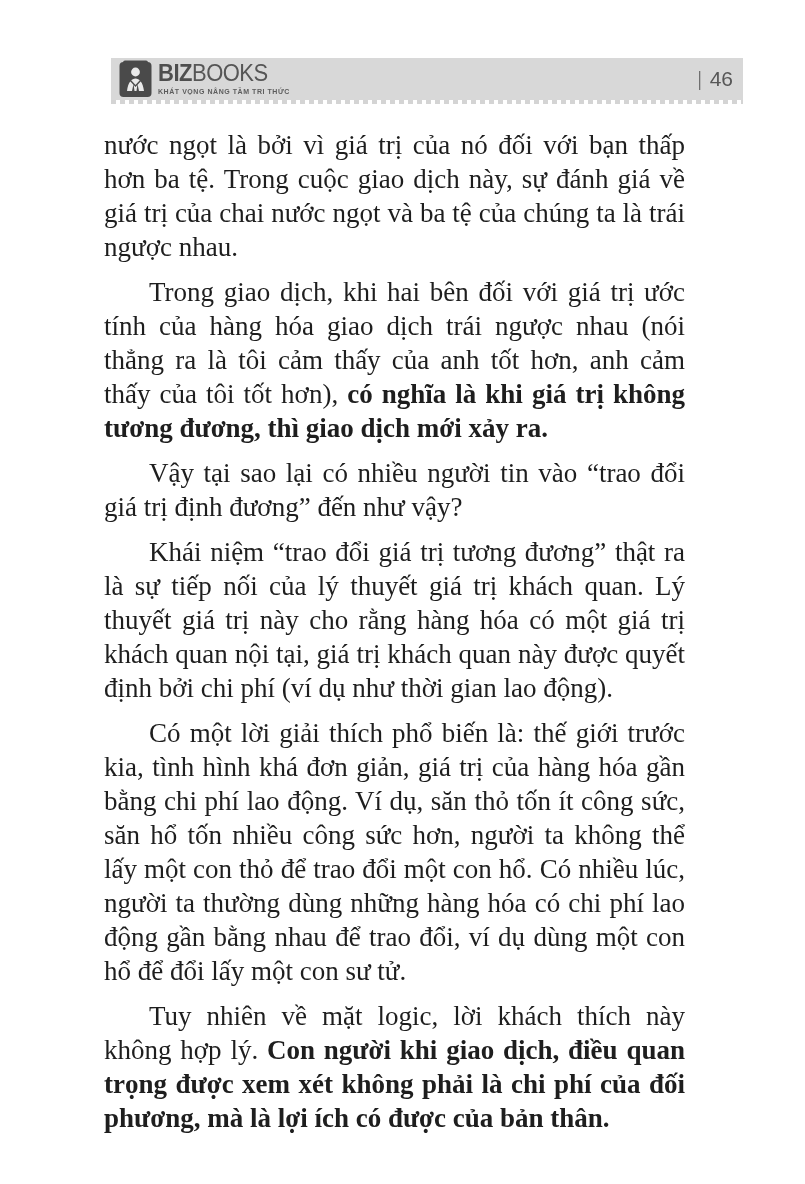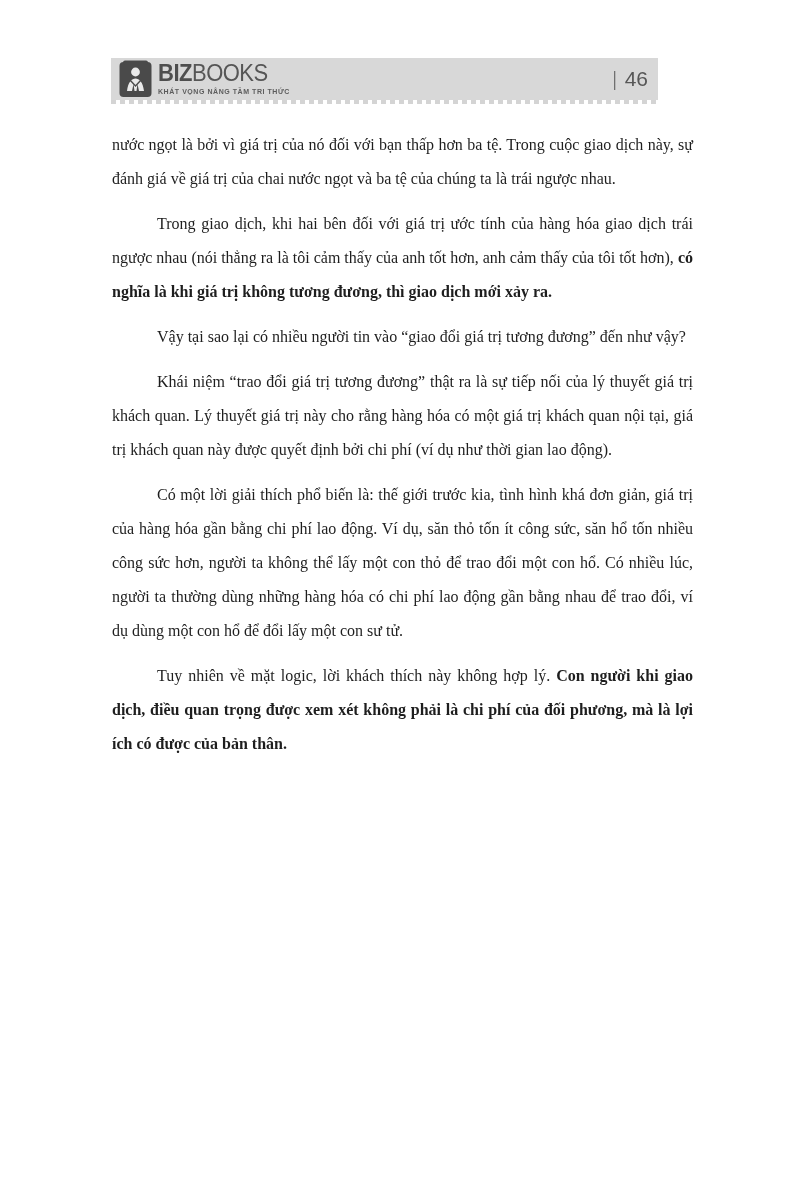--- a/index.html
+++ b/index.html
@@ -11,21 +11,21 @@
     background: #ffffff;
     font-family: "Liberation Serif", "DejaVu Serif", serif;
     overflow: hidden;
   }
 
   
   .header {
     position: absolute;
     left: 111px;
     top: 58px;
-    width: 547px;
+    width: 632px;
     height: 42px;
     background: #d8d8d8;
     display: flex;
     align-items: center;
     justify-content: space-between;
     padding: 0 10px 0 8px;
   }
   
   .header::after {
     content: "";
@@ -66,25 +66,25 @@
     color: #575757;
     display: flex;
     align-items: center;
     gap: 7px;
   }
   .page-number .sep { font-weight: 300; color: #6a6a6a; transform: scaleX(0.7); }
 
   
   .body-text {
     position: absolute;
-    left: 112px;
+    left: 104px;
     top: 128px;
     width: 581px;
     color: #1e1e1e;
-    font-size: 16px;
+    font-size: 27px;
     line-height: 34px;
     text-align: justify;
   }
   .body-text p { margin-bottom: 11px; text-indent: 45px; }
   .body-text p.no-indent { text-indent: 0; }
   .body-text strong { font-weight: 700; }
 </style>
 </head>
 <body>
 
@@ -113,21 +113,21 @@
   </header>
 
   <main class="body-text">
     <p class="no-indent">
       <span>nước ngọt là bởi vì giá trị của nó đối với bạn thấp hơn ba tệ. Trong cuộc giao dịch này, sự đánh giá về giá trị của chai nước ngọt và ba tệ của chúng ta là trái ngược nhau.</span>
     </p>
     <p>
       <span>Trong giao dịch, khi hai bên đối với giá trị ước tính của hàng hóa giao dịch trái ngược nhau (nói thẳng ra là tôi cảm thấy của anh tốt hơn, anh cảm thấy của tôi tốt hơn), </span><strong>có nghĩa là khi giá trị không tương đương, thì giao dịch mới xảy ra.</strong>
     </p>
     <p>
-      <span>Vậy tại sao lại có nhiều người tin vào “giao đổi giá trị tương đương” đến như vậy?</span>
+      <span>Vậy tại sao lại có nhiều người tin vào “trao đổi giá trị định đương” đến như vậy?</span>
     </p>
     <p>
       <span>Khái niệm “trao đổi giá trị tương đương” thật ra là sự tiếp nối của lý thuyết giá trị khách quan. Lý thuyết giá trị này cho rằng hàng hóa có một giá trị khách quan nội tại, giá trị khách quan này được quyết định bởi chi phí (ví dụ như thời gian lao động).</span>
     </p>
     <p>
       <span>Có một lời giải thích phổ biến là: thế giới trước kia, tình hình khá đơn giản, giá trị của hàng hóa gần bằng chi phí lao động. Ví dụ, săn thỏ tốn ít công sức, săn hổ tốn nhiều công sức hơn, người ta không thể lấy một con thỏ để trao đổi một con hổ. Có nhiều lúc, người ta thường dùng những hàng hóa có chi phí lao động gần bằng nhau để trao đổi, ví dụ dùng một con hổ để đổi lấy một con sư tử.</span>
     </p>
     <p>
       <span>Tuy nhiên về mặt logic, lời khách thích này không hợp lý. </span><strong>Con người khi giao dịch, điều quan trọng được xem xét không phải là chi phí của đối phương, mà là lợi ích có được của bản thân.</strong>
     </p>

